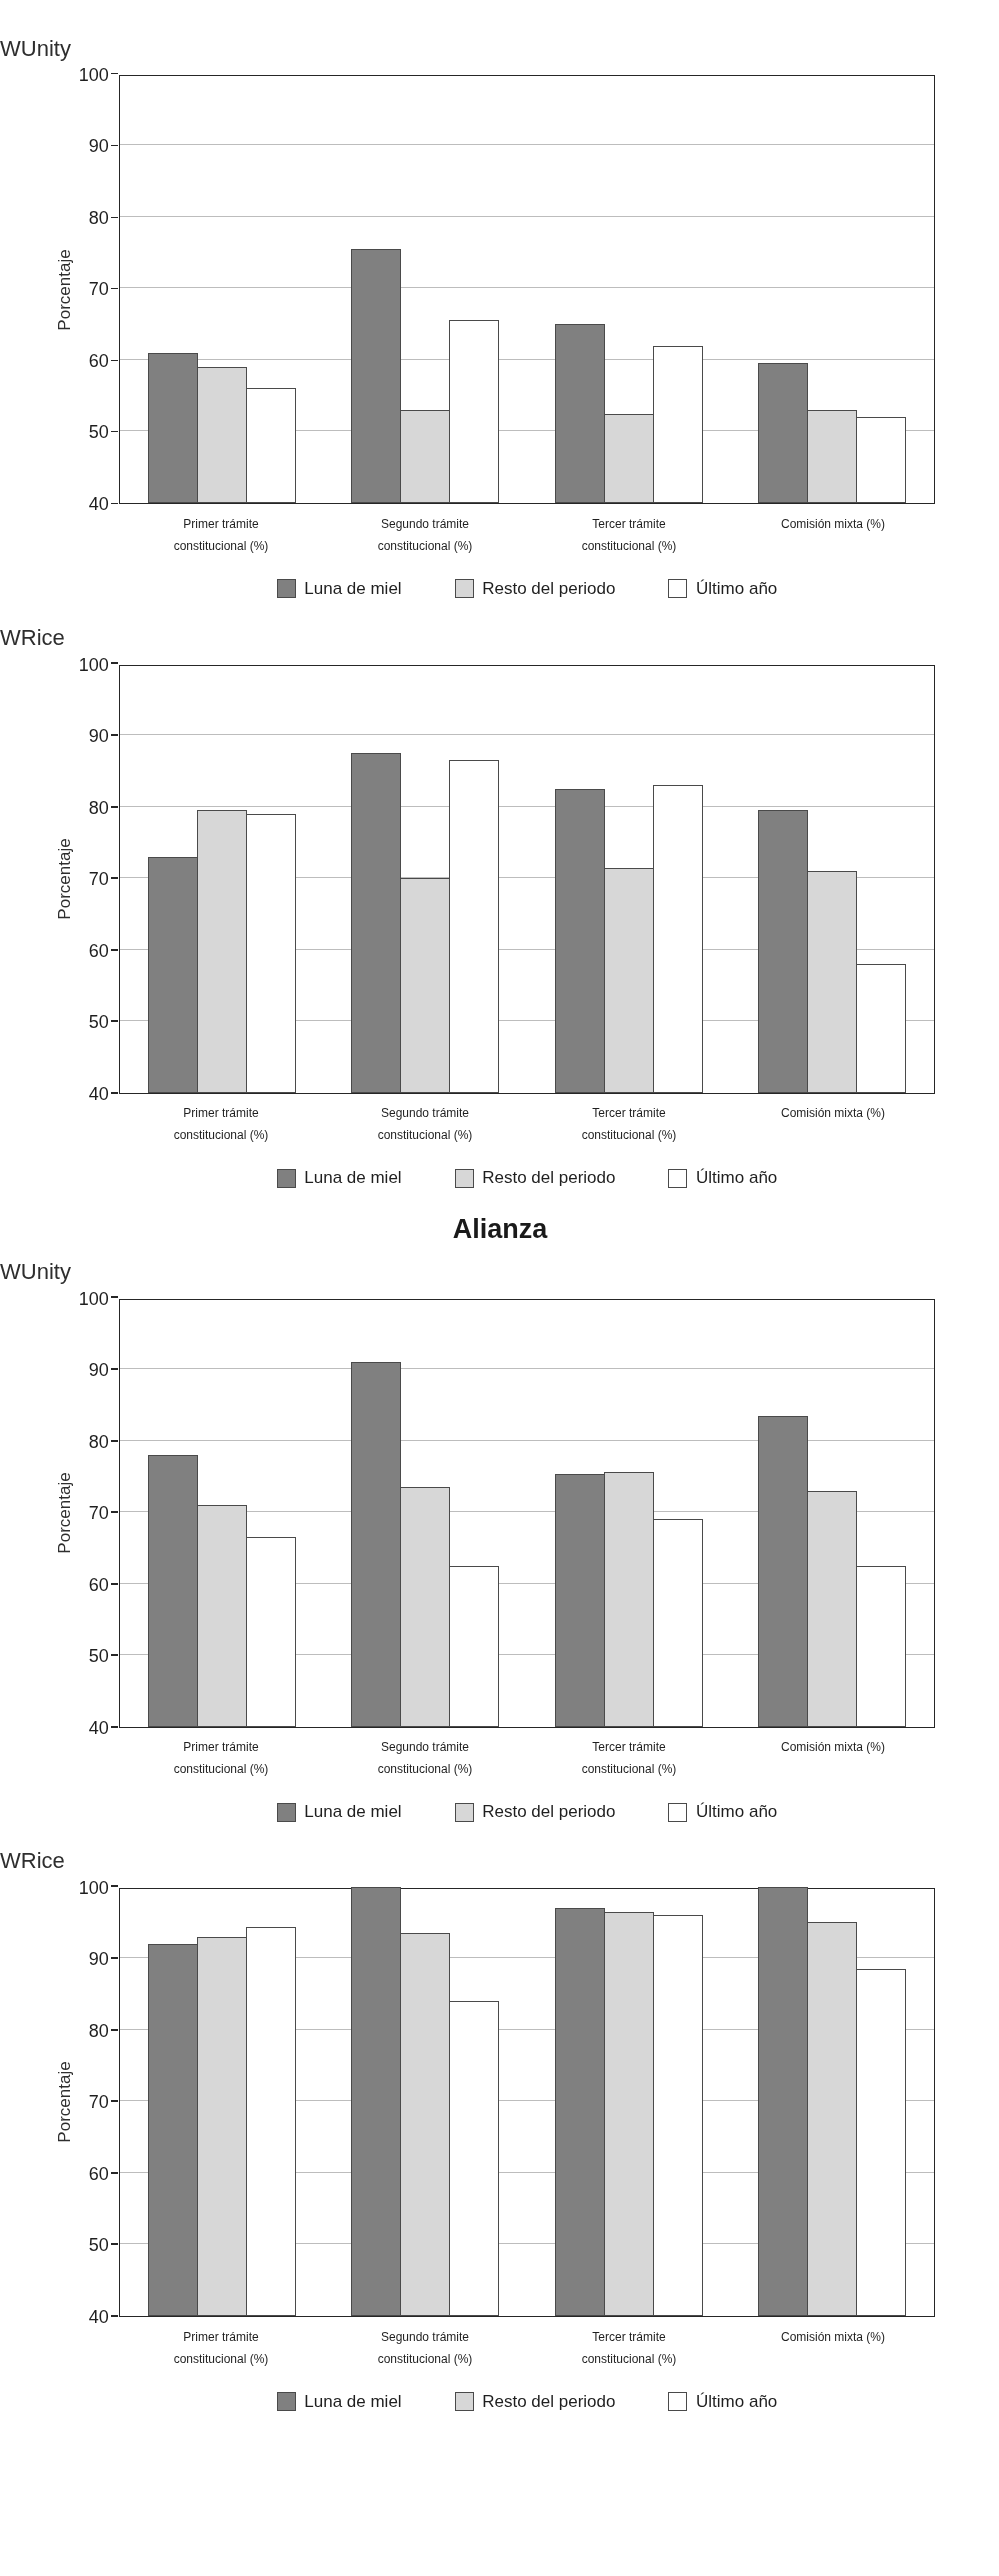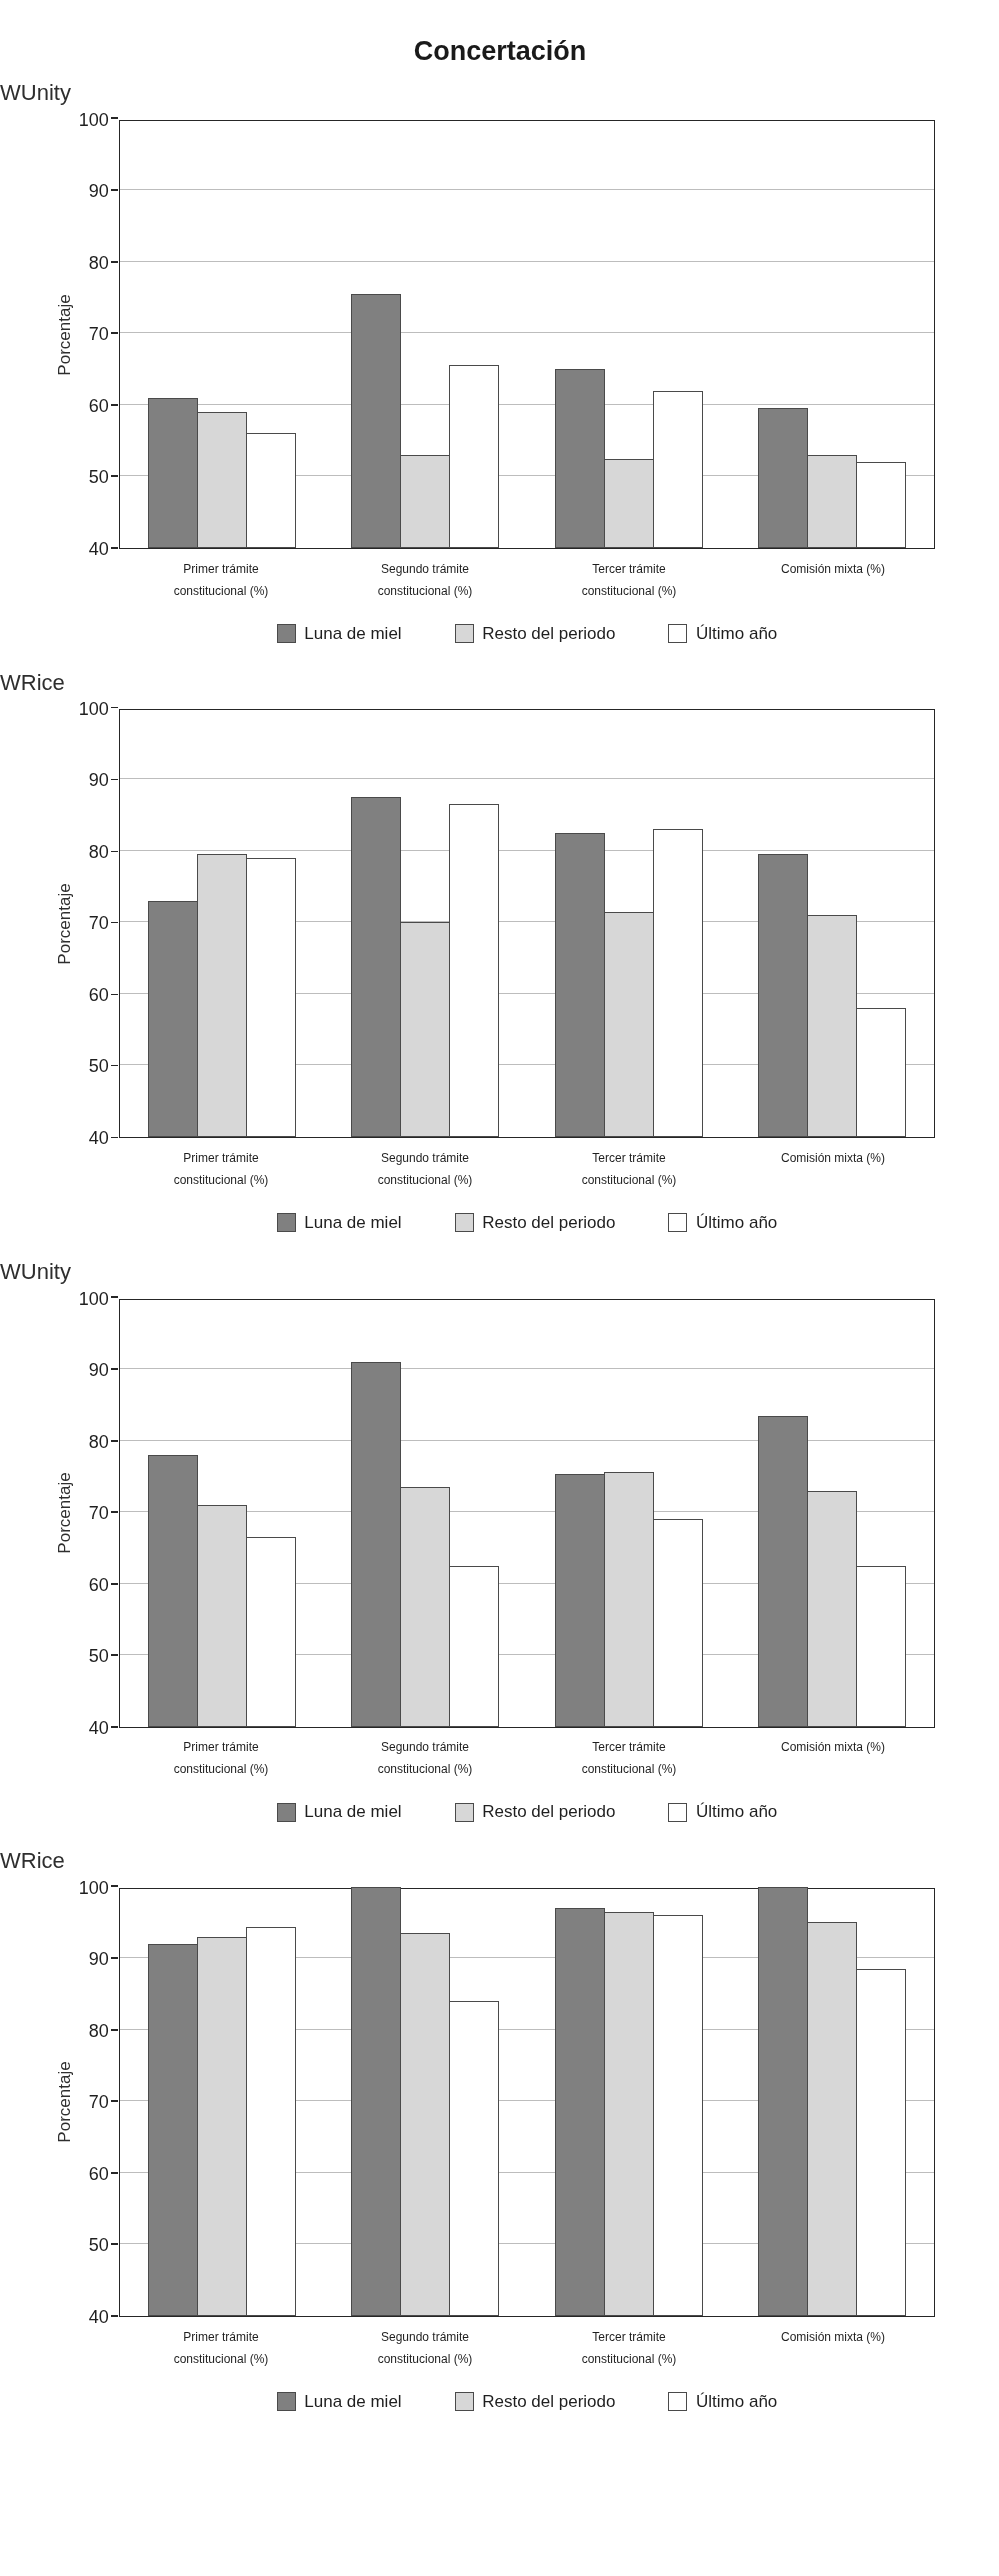--- a/index.html
+++ b/index.html
@@ -119,21 +119,20 @@
     height: 19px;
     border: 0.9px solid #4a4a4a;
     margin-right: 8.6px;
   }
   .legend-label { font-size: 17px; color: #1f1f1f; }
 </style>
 </head>
 <body>
 
 <div id="figure-root">
-    <div class="section-title">Concertación</div>
     <div class="chart">
       <div class="chart-title">WUnity</div>
       <div class="chart-body">
         <div class="y-label">
           <span>Porcentaje</span>
         </div>
         <div class="y-ticks">
           <div class="y-tick-label" style="bottom: 0px;">40</div>
           <div class="y-tick-label" style="bottom: 72px;">50</div>
           <div class="y-tick-label" style="bottom: 143px;">60</div>
@@ -278,20 +277,21 @@
         <div class="legend-item">
           <span class="swatch" style="background: rgb(215, 215, 215);"></span>
           <span class="legend-label">Resto del periodo</span>
         </div>
         <div class="legend-item">
           <span class="swatch" style="background: rgb(255, 255, 255);"></span>
           <span class="legend-label">Último año</span>
         </div>
       </div>
     </div>
+    <div class="section-title">Alianza</div>
     <div class="chart">
       <div class="chart-title">WUnity</div>
       <div class="chart-body">
         <div class="y-label">
           <span>Porcentaje</span>
         </div>
         <div class="y-ticks">
           <div class="y-tick-label" style="bottom: 0px;">40</div>
           <div class="y-tick-label" style="bottom: 72px;">50</div>
           <div class="y-tick-label" style="bottom: 143px;">60</div>

